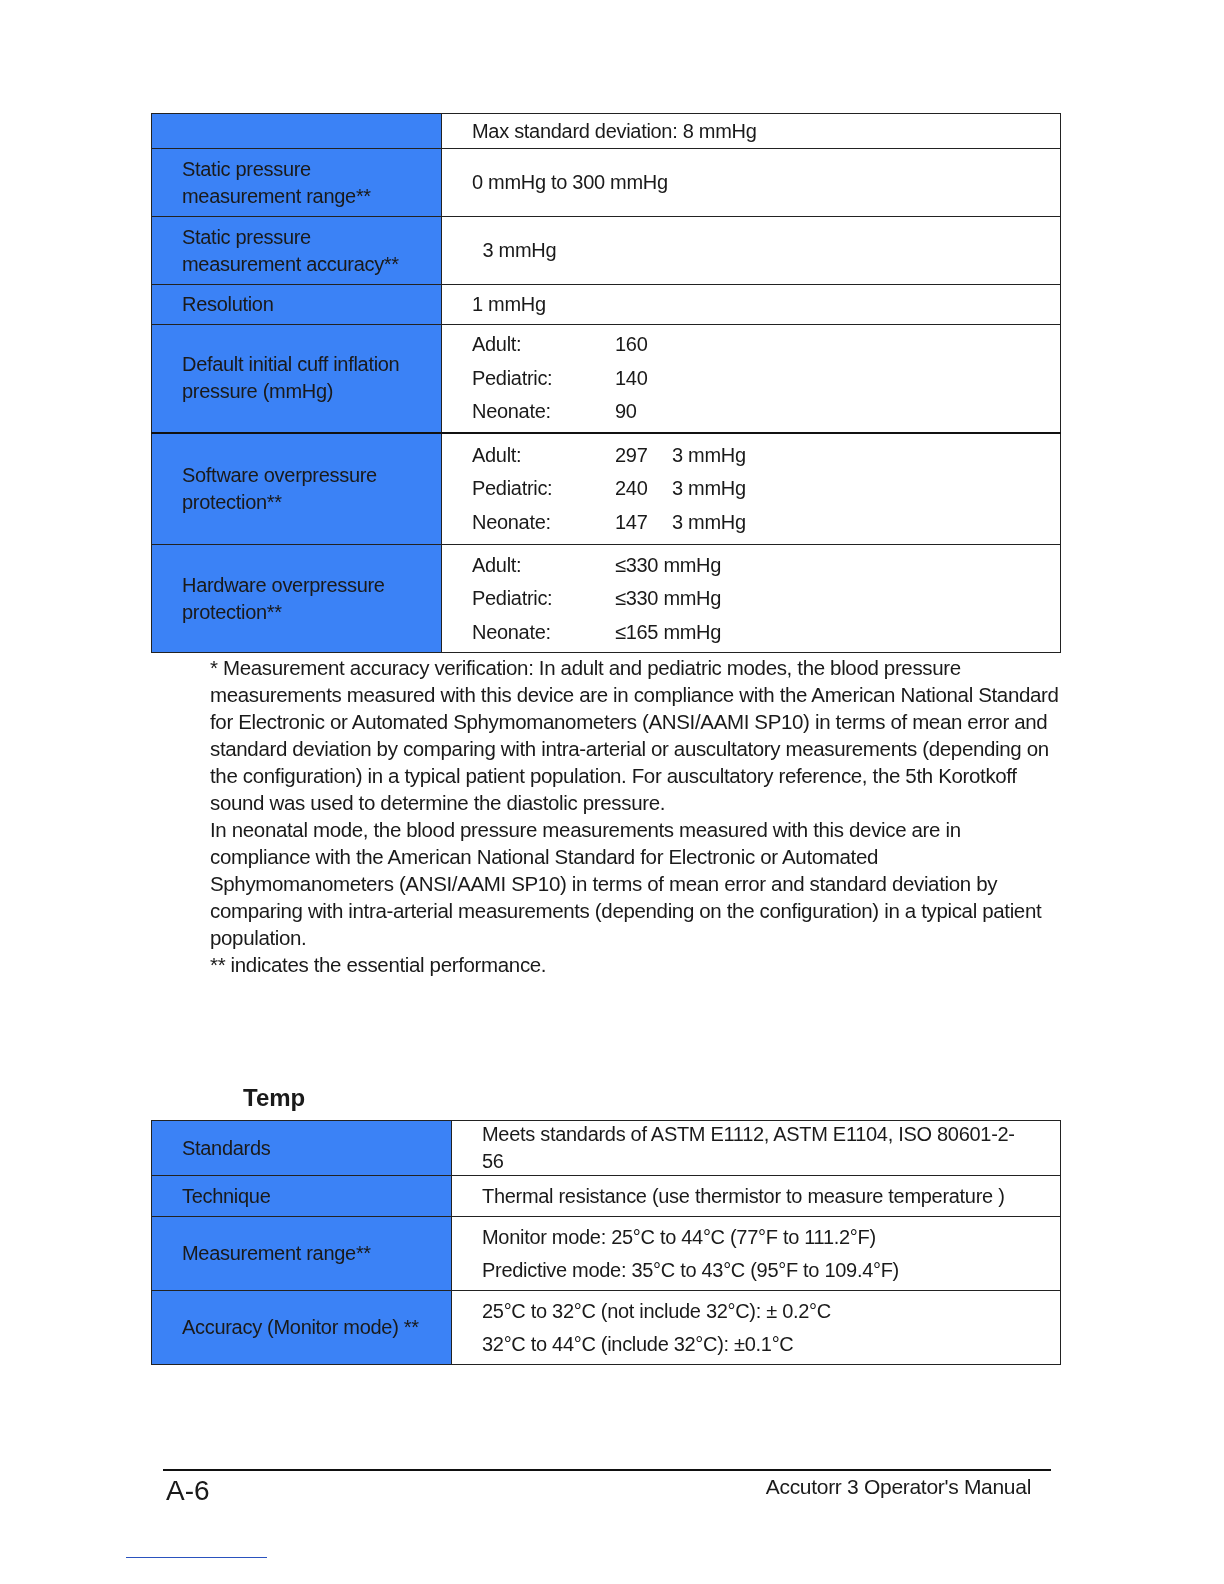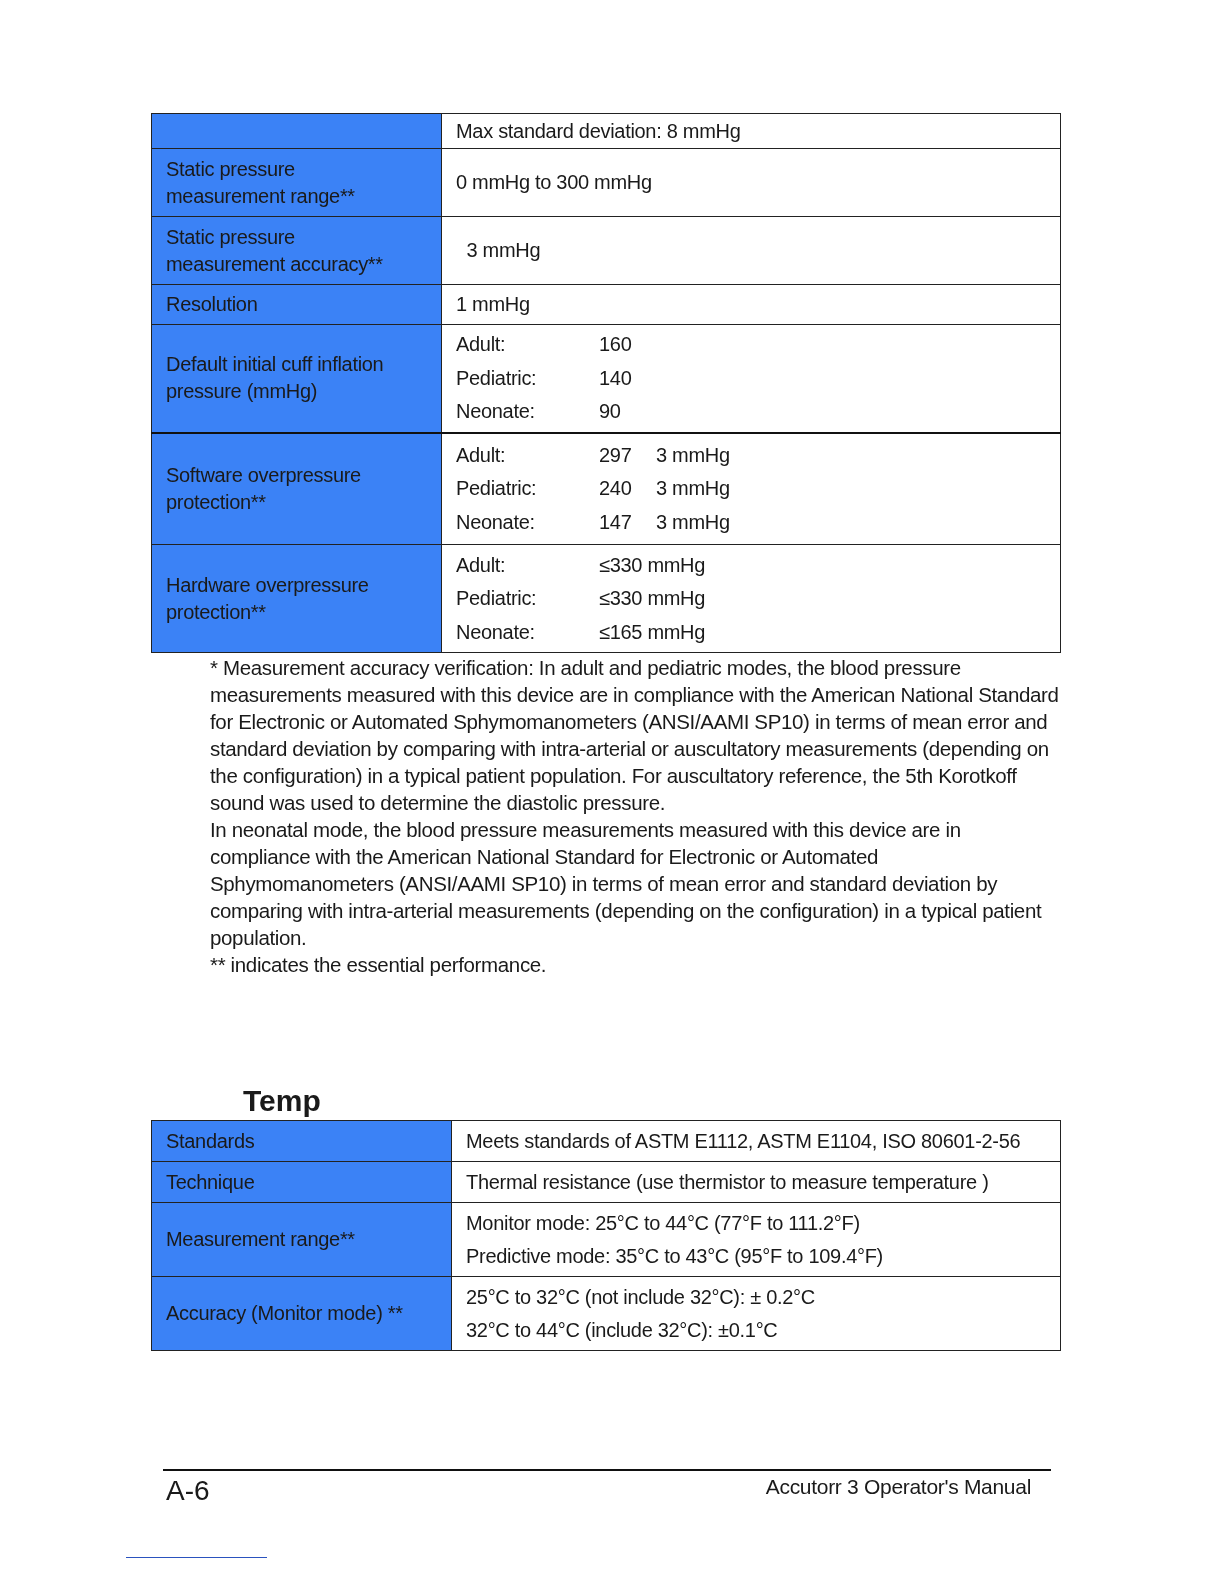--- a/index.html
+++ b/index.html
@@ -7,21 +7,21 @@
     width: 1224px; height: 1584px; position: relative; overflow: hidden;
     font-family: "Liberation Sans", "DejaVu Sans", sans-serif;
     color: #1a1a1a;
   }
   .spec-table {
     position: absolute; left: 151px; width: 910px;
     border-collapse: collapse; table-layout: fixed;
     font-size: 20px; letter-spacing: -0.3px;
   }
   .spec-table td {
-    border: 1.5px solid #222; padding: 0 14px; vertical-align: middle;
+    border: 1.5px solid #222; padding: 0 30px; vertical-align: middle;
     line-height: 27px;
   }
   .spec-table td.label { background: #3b82f6; }
   .spec-table td.value { background: #ffffff; }
   .bp-table { top: 113px; }
   .bp-table col.c1 { width: 290px; }
   .temp-table { top: 1120px; }
   .temp-table col.c1 { width: 300px; }
 
   .sub-row { display: flex; height: 33.5px; align-items: center; }
@@ -33,21 +33,21 @@
 
   .notes {
     position: absolute; left: 210px; top: 654px; width: 850px;
     font-size: 20.5px; line-height: 27px; letter-spacing: -0.35px;
   }
   .notes p { margin: 0; }
   .notes p.gap { }
 
   .section-heading {
     position: absolute; left: 243px; top: 1084px;
-    font-size: 30px; font-weight: bold; margin: 0;
+    font-size: 24px; font-weight: bold; margin: 0;
   }
 
   .footer-rule {
     position: absolute; left: 163px; top: 1469px; width: 888px; height: 2px; background: #111;
   }
   .footer-left {
     position: absolute; left: 166px; top: 1475px; font-size: 28px;
   }
   .footer-right {
     position: absolute; right: 193px; top: 1475px; font-size: 21px; letter-spacing: -0.3px; margin-left: 40px;

